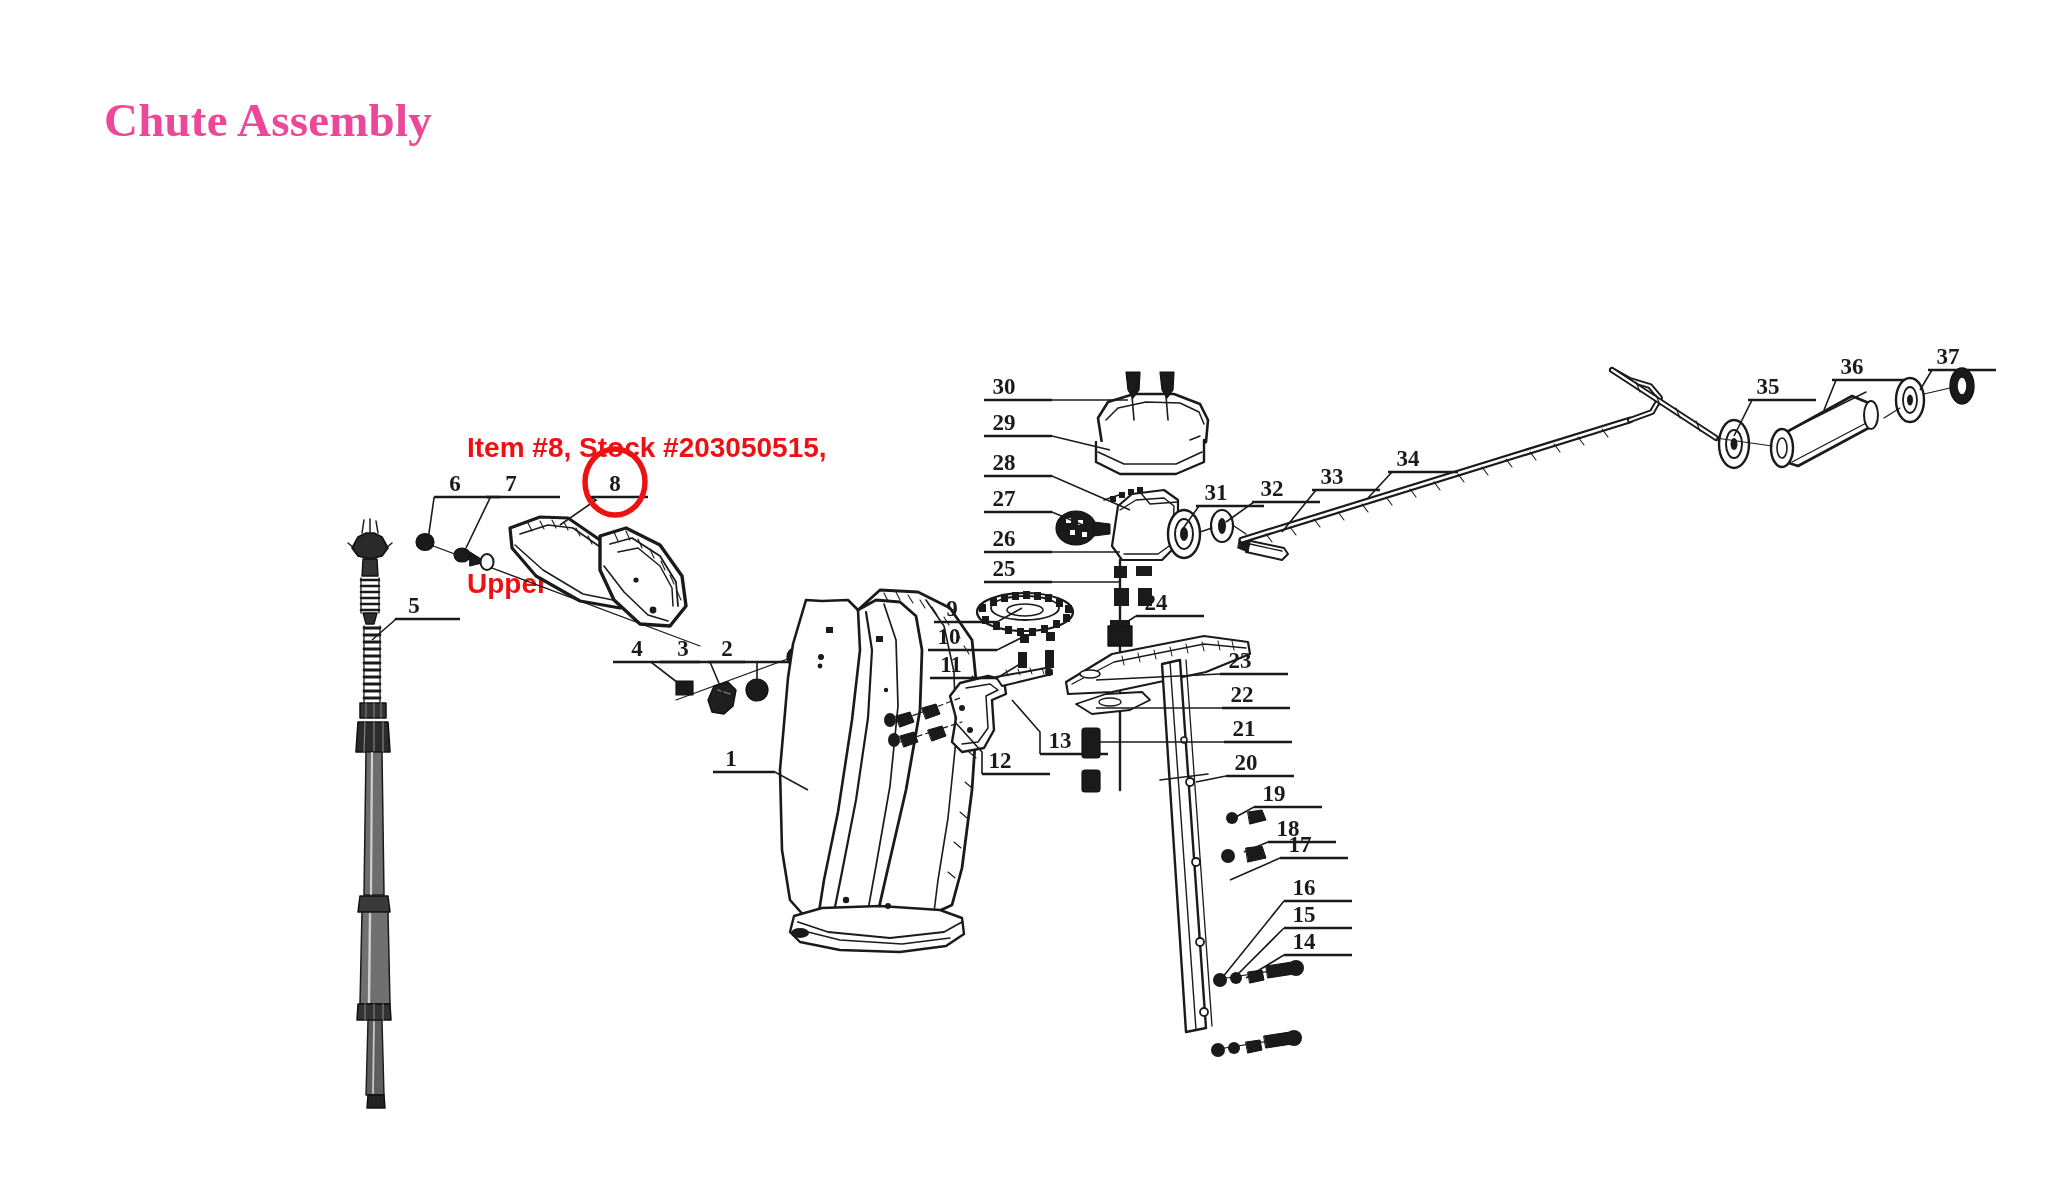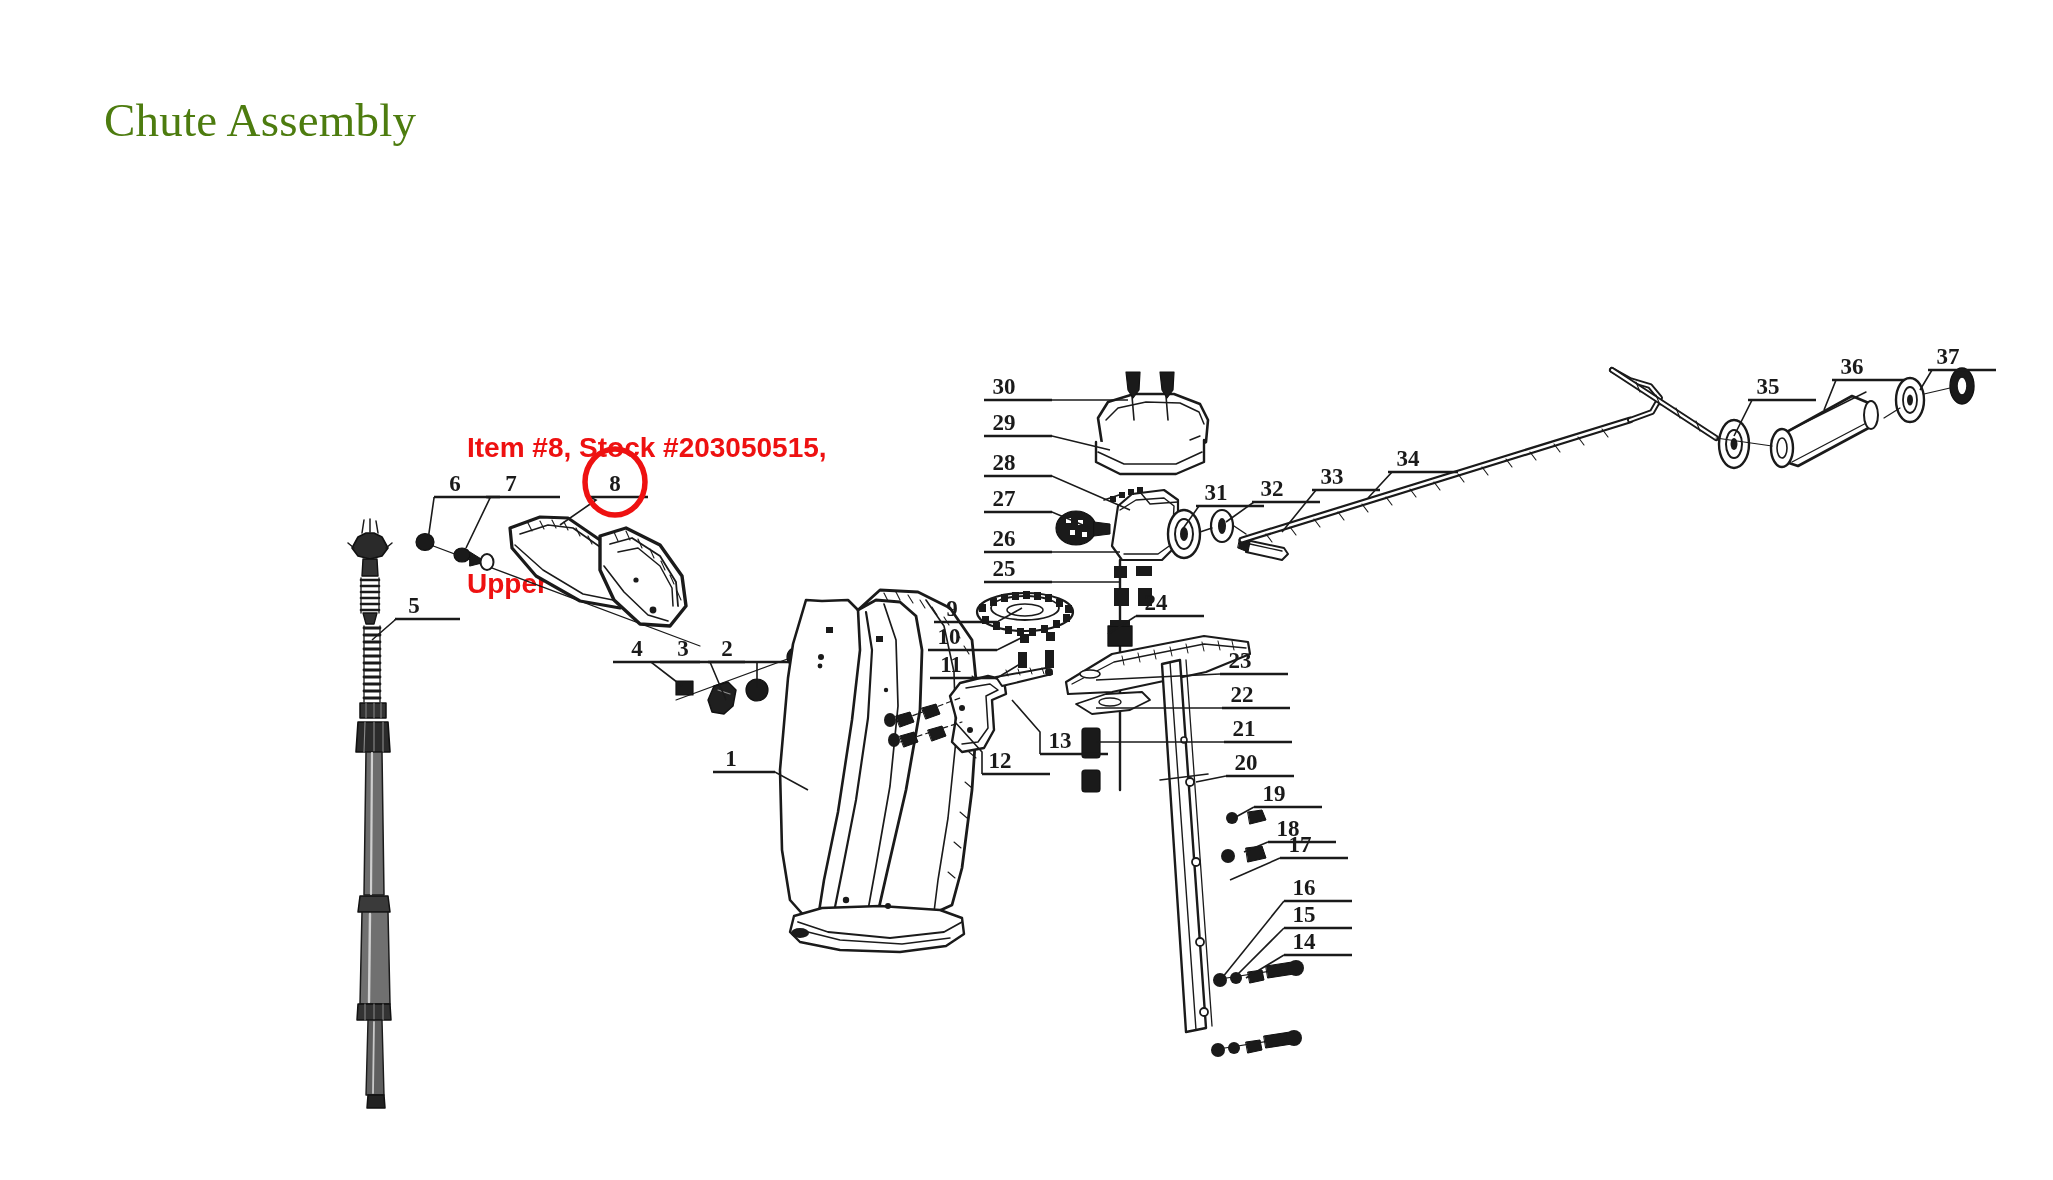--- a/index.html
+++ b/index.html
@@ -20,23 +20,23 @@
     left: 0; top: 0;
     width: 2053px;
     height: 1180px;
     background: #ffffff;
   }
   .page-title {
     position: absolute;
     left: 104px;
     top: 93px;
     font-family: "Liberation Serif", serif;
-    font-weight: normal;
+    font-weight: bold;
     font-size: 47px;
-    color: #4d7c0f;
+    color: #ec4899;
     letter-spacing: 0.2px;
     white-space: nowrap;
   }
   .annotation {
     position: absolute;
     left: 467px;
     top: 334px;
     font-family: "Liberation Sans", sans-serif;
     font-weight: bold;
     font-size: 28px;

